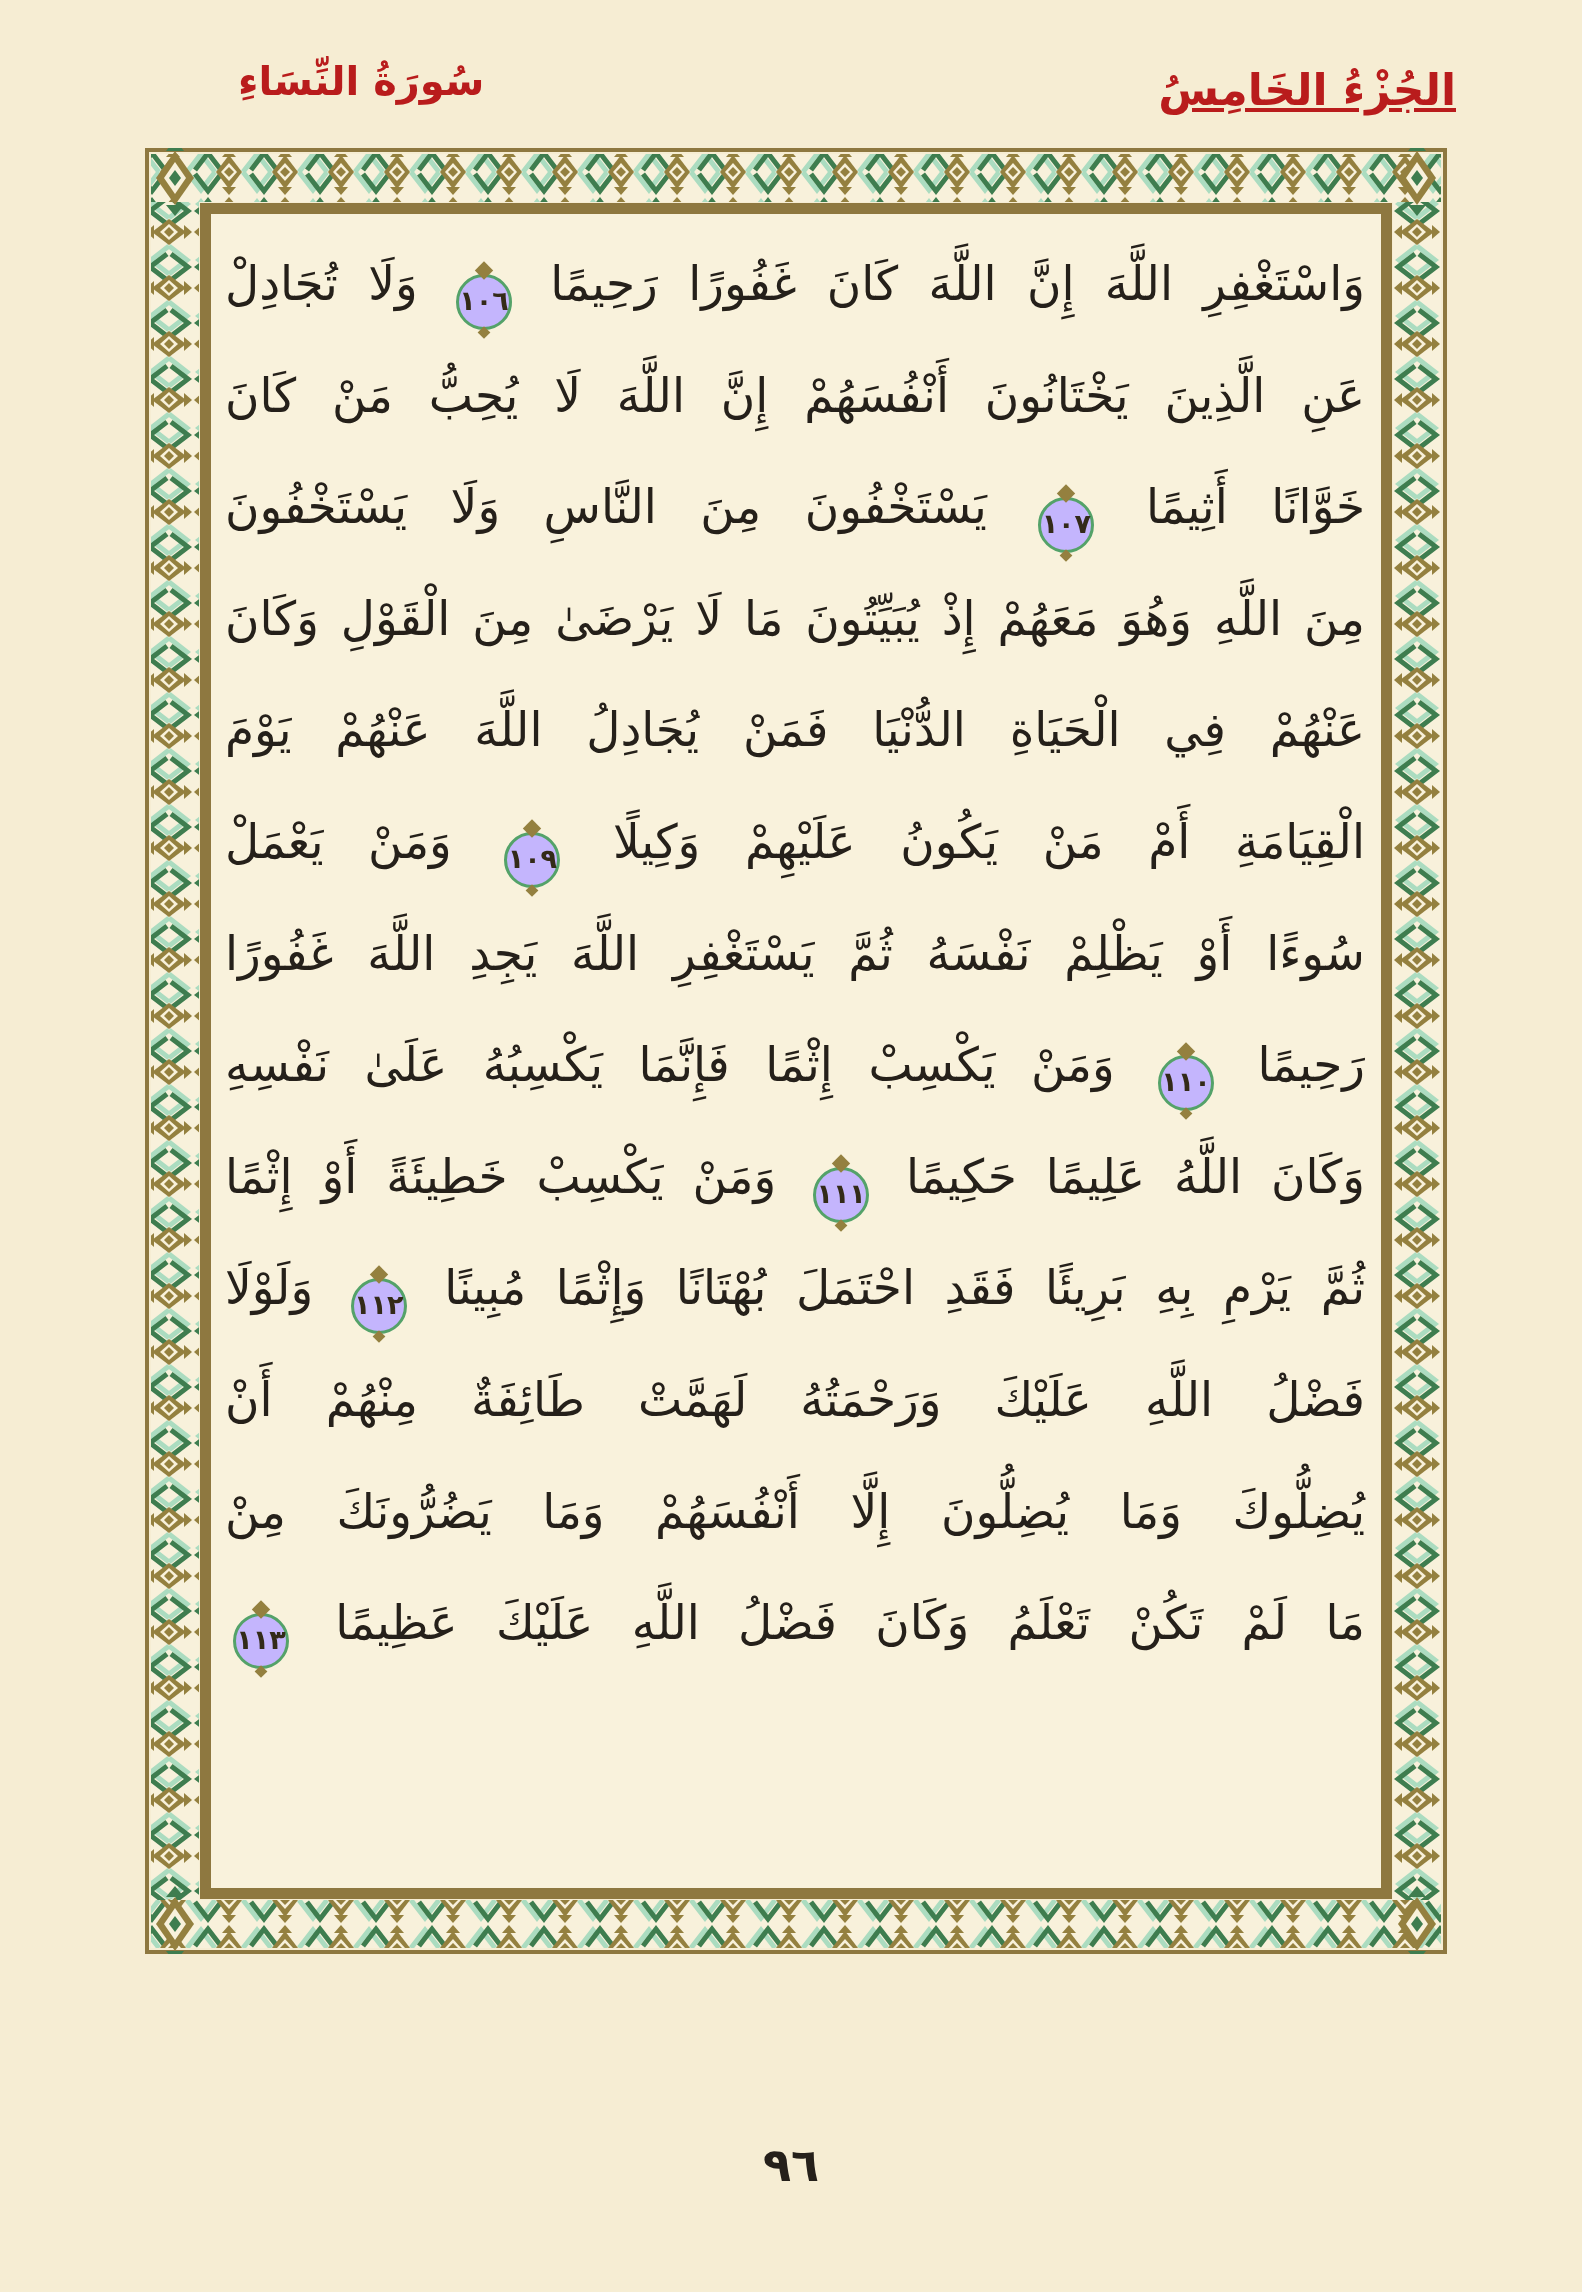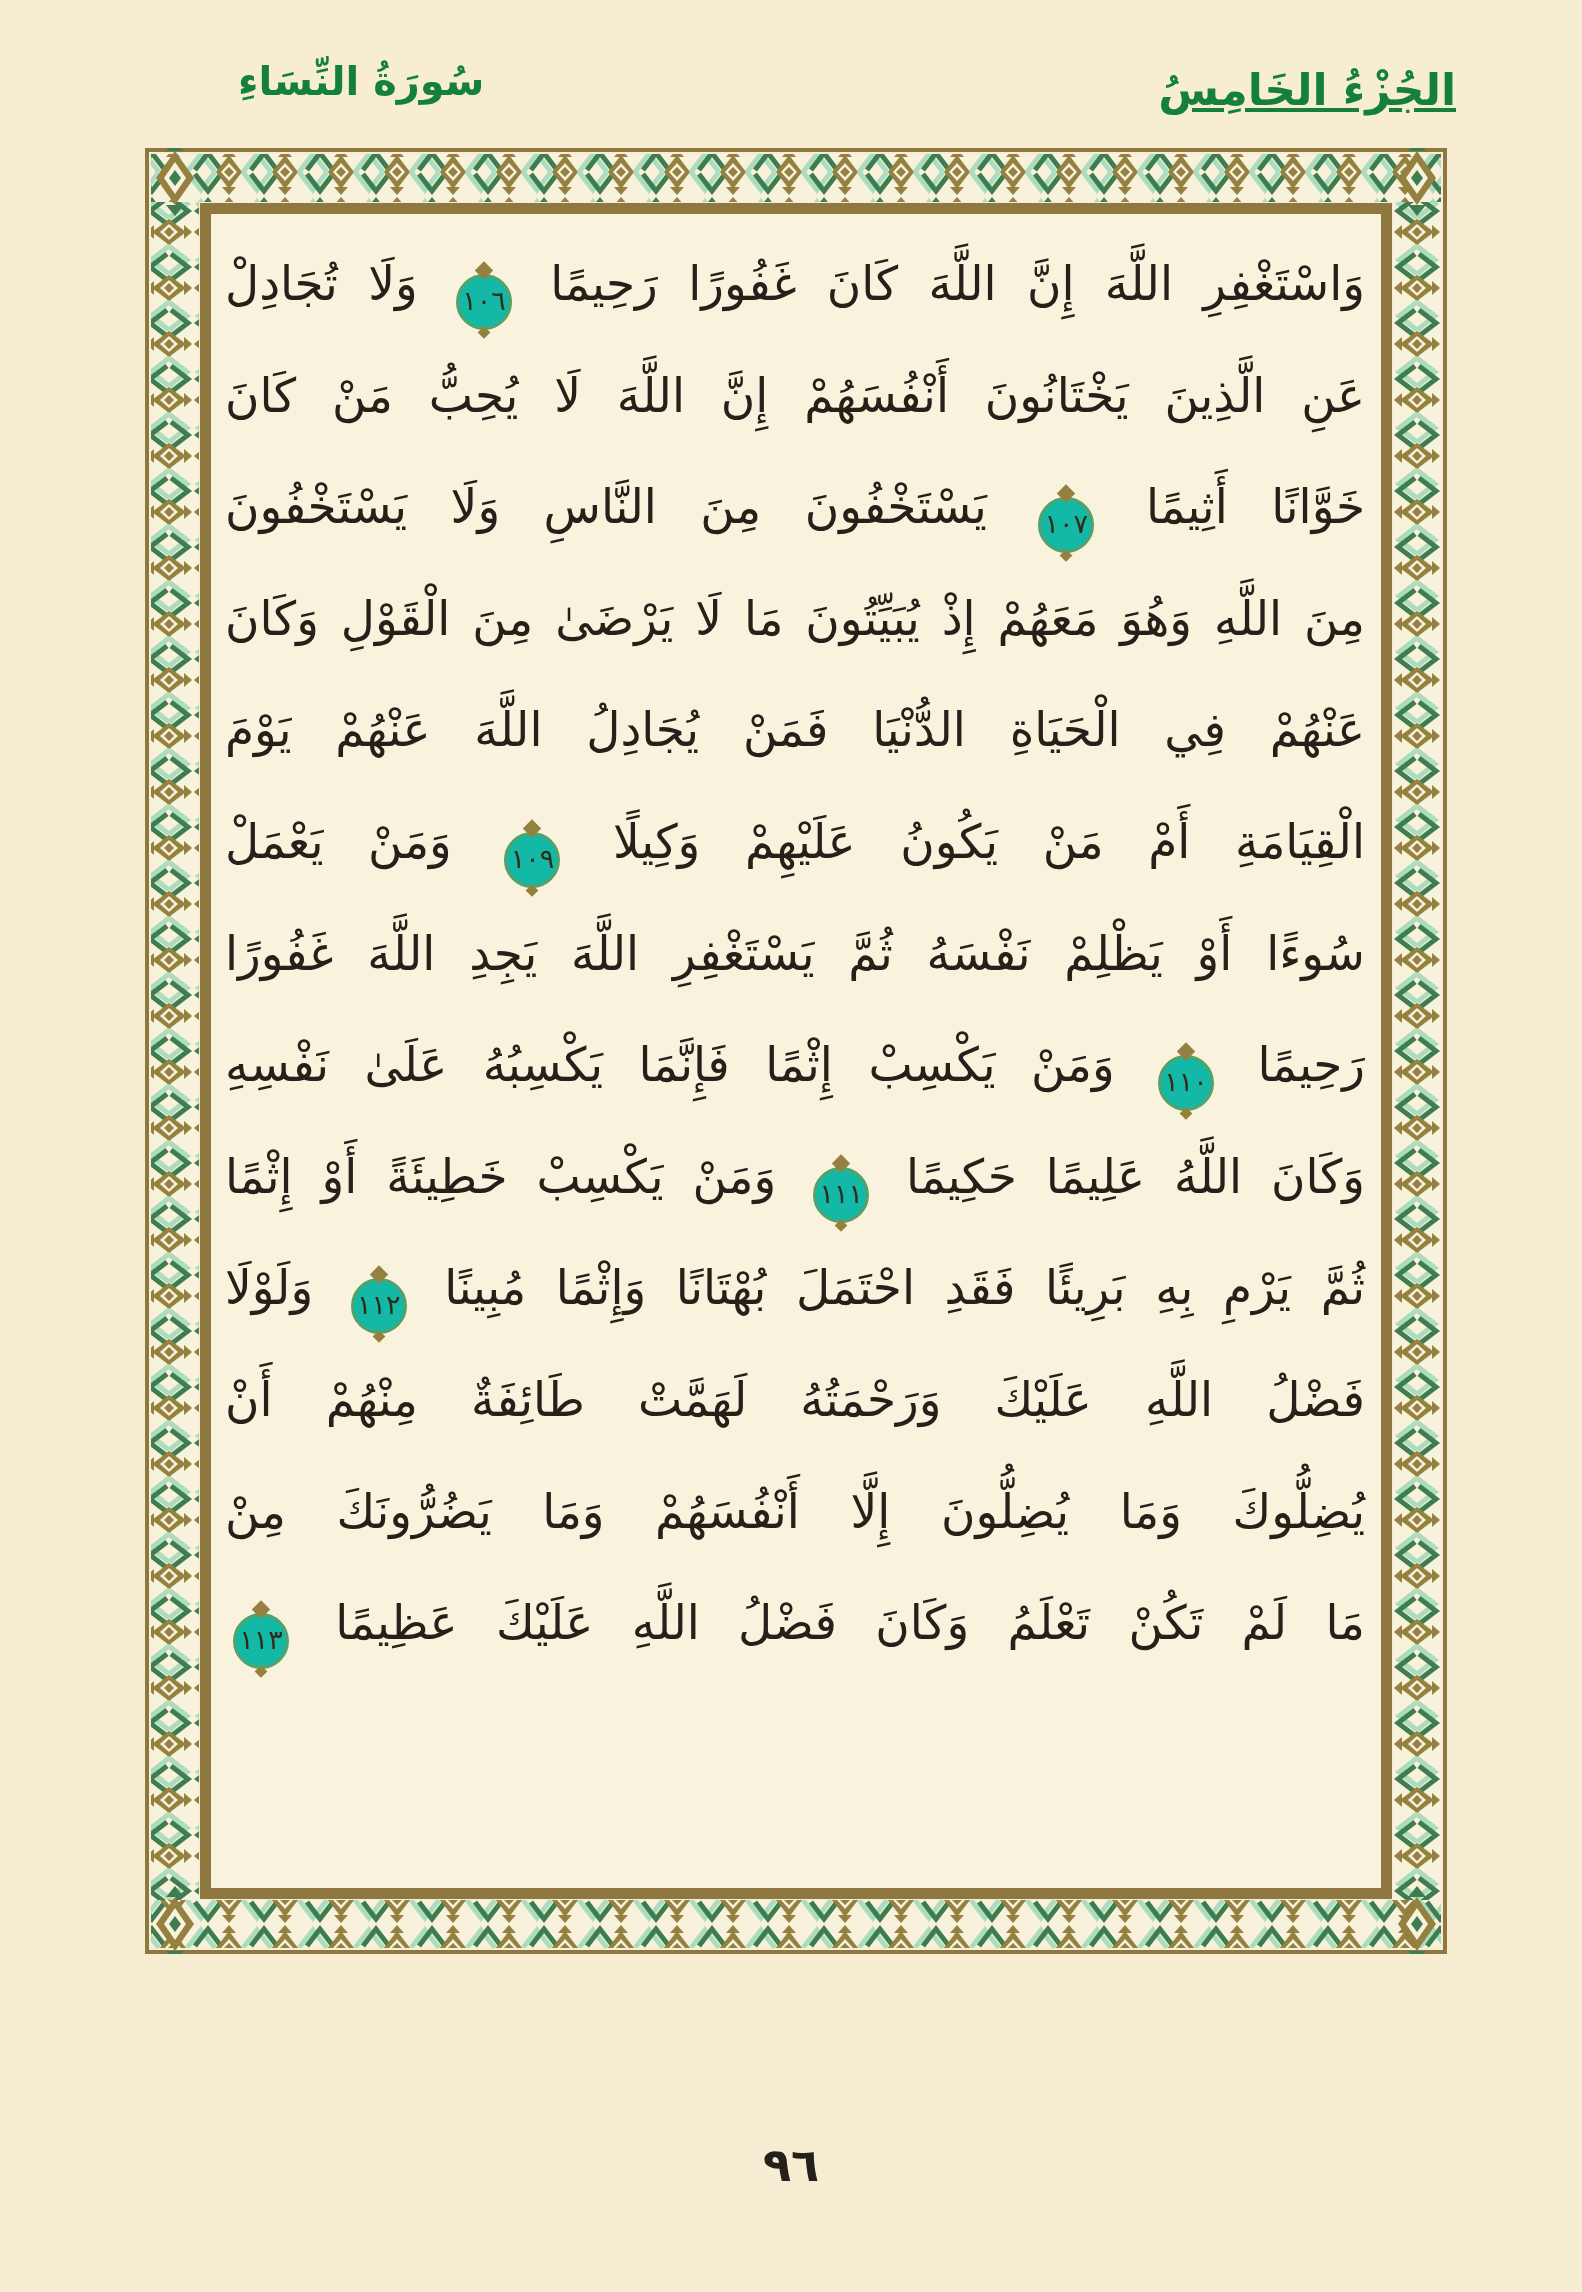--- a/index.html
+++ b/index.html
@@ -5,44 +5,44 @@
   html,body{margin:0;padding:0;}
   body{
     width:1582px;height:2292px;position:relative;
     background:#f6edd3;
     font-family:"DejaVu Sans",sans-serif;
     overflow:hidden;
   }
   .page{position:absolute;inset:0;}
   .hdr{
     position:absolute;top:58px;
-    font-size:40px;font-weight:bold;color:#15803d;
+    font-size:40px;font-weight:bold;color:#b91c1c;
     letter-spacing:0;
   }
   .hdr-surah{left:238px;}
   .hdr-juz{right:126px;font-size:44px;top:64px;text-decoration:underline;}
   .frame{position:absolute;left:145px;top:148px;width:1302px;height:1806px;}
   .frame svg{display:block;width:100%;height:100%;}
   .qblock{
     position:absolute;left:225px;top:228px;width:1140px;height:1680px;
     direction:rtl;color:#25201a;
   }
   .qline{
     height:111.6px;line-height:111.6px;
     font-size:47px;
     text-align:justify;text-align-last:justify;
     white-space:nowrap;
   }
   .vmark{
     display:inline-block;box-sizing:border-box;
     min-width:56px;height:56px;line-height:48px;
     border:3.5px solid #54a269;border-radius:50%;
-    background:#14b8a6;
+    background:#c4b5fd;
     text-align:center;text-align-last:center;
-    font-size:27px;font-weight:normal;color:#332a18;
+    font-size:27px;font-weight:bold;color:#332a18;
     vertical-align:-10px;margin:0 8px;position:relative;
   }
   .vmark::before{
     content:"";position:absolute;top:-13px;left:50%;
     width:13px;height:13px;background:#94803f;
     transform:translateX(-50%) rotate(45deg);
   }
   .vmark::after{
     content:"";position:absolute;bottom:-10px;left:50%;
     width:9px;height:9px;background:#94803f;

